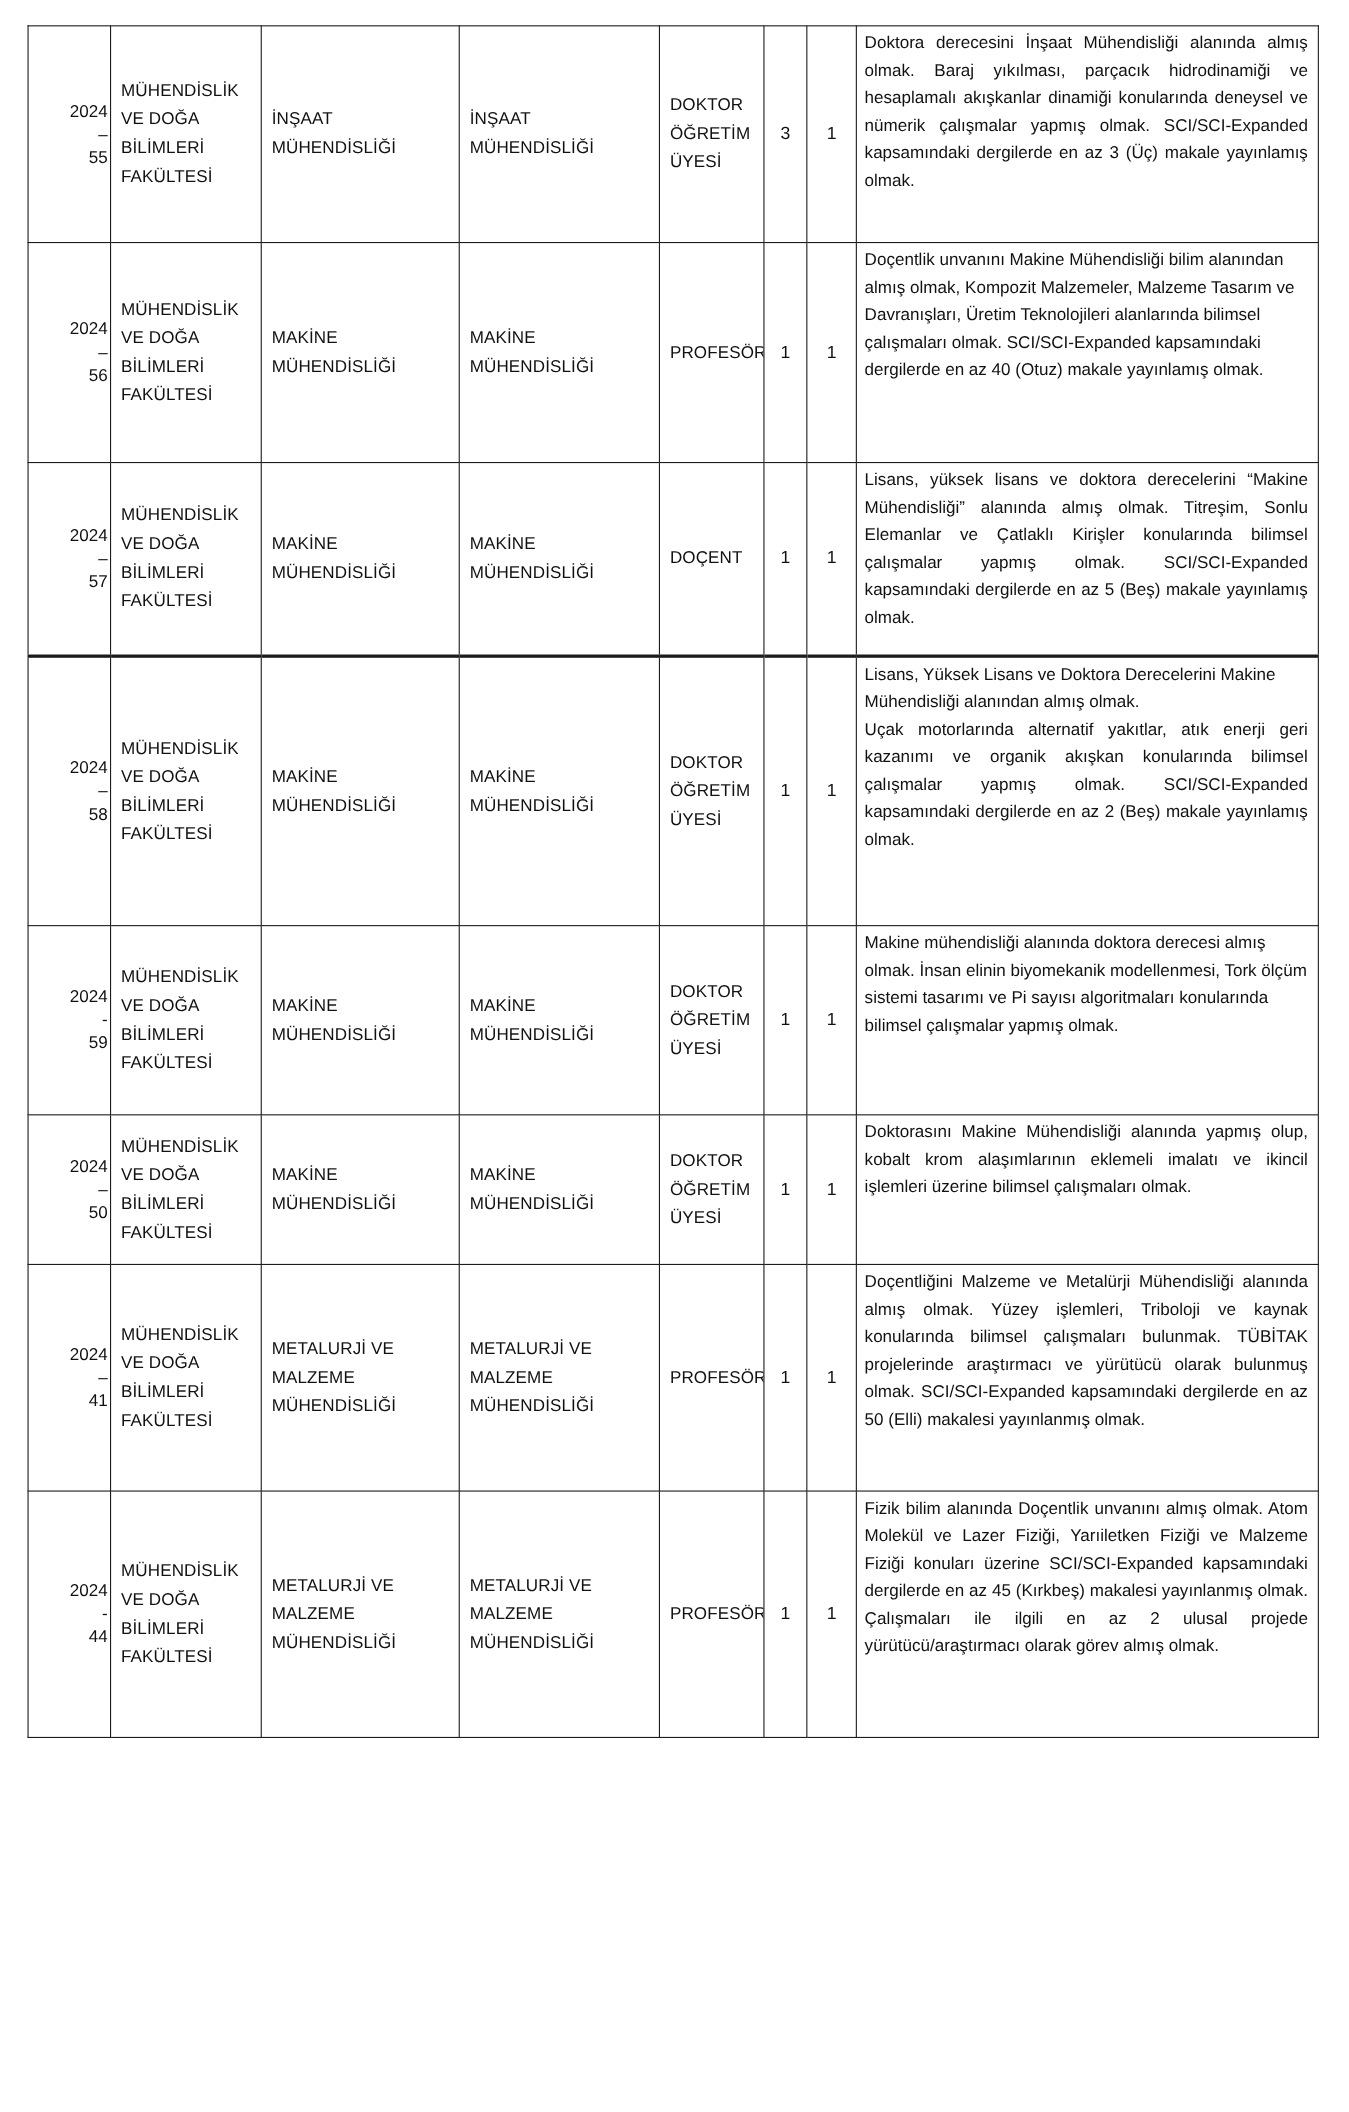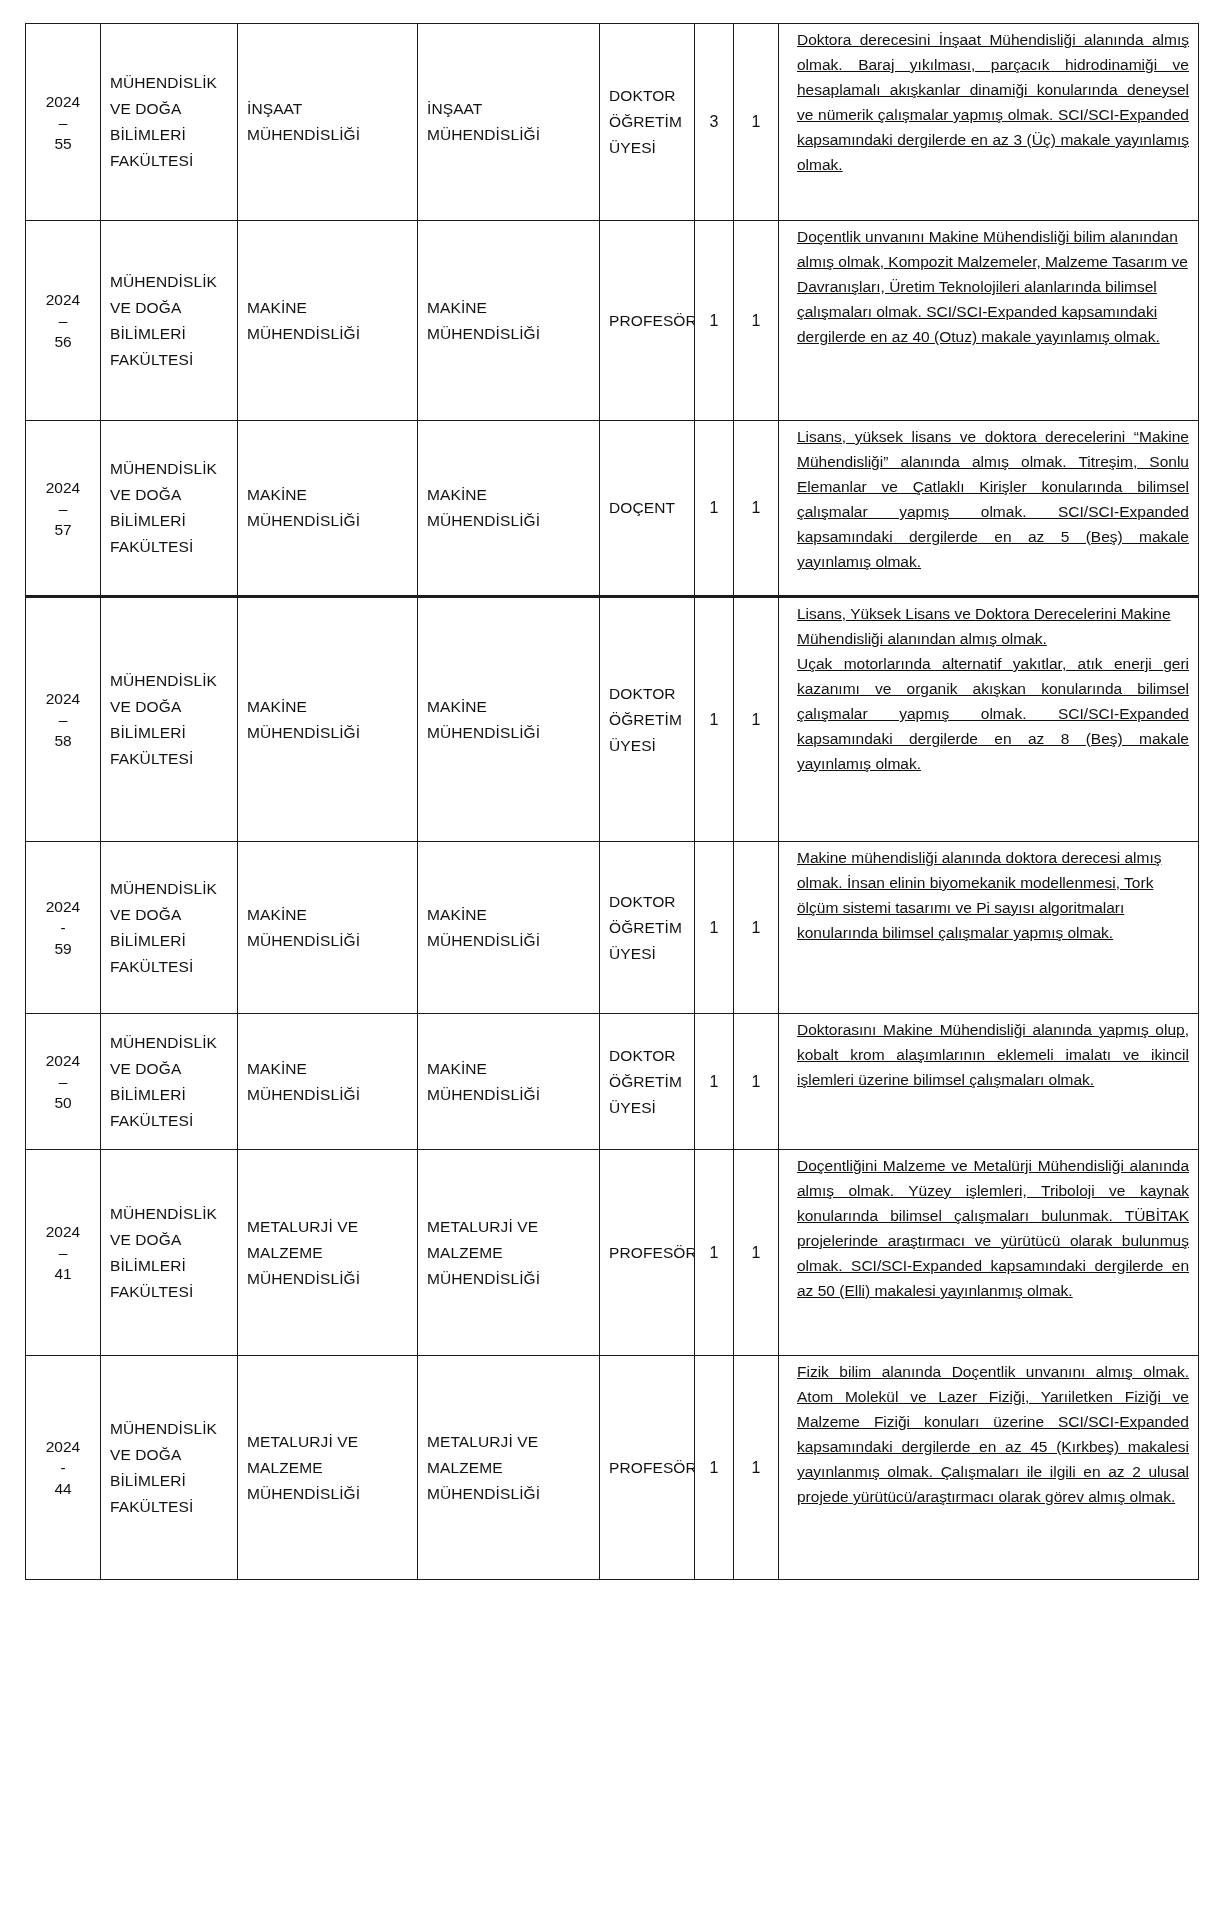--- a/index.html
+++ b/index.html
@@ -33,40 +33,39 @@
   col.c1 { width: 75px; }
   col.c2 { width: 137px; }
   col.c3 { width: 180px; }
   col.c4 { width: 182px; }
   col.c5 { width: 95px; }
   col.c6 { width: 39px; }
   col.c7 { width: 45px; }
   col.c8 { width: 420px; }
 
   td.cell-id {
-    text-align: center;
+    text-align: right;
     font-size: 15.5px;
     line-height: 21px;
     padding: 2px;
   }
   td.cell-caps {
     font-size: 15.5px;
     line-height: 26px;
     padding: 4px 6px 4px 9px;
     letter-spacing: 0.1px;
   }
   td.cell-num {
     text-align: center;
     font-size: 16px;
     padding: 2px;
   }
   td.cell-desc {
     vertical-align: top;
-    padding: 3px 9px 3px 18px;
-    text-decoration: underline;
+    padding: 3px 9px 3px 7px;
   }
   td.cell-desc p {
     margin: 0;
     font-size: 15.5px;
     line-height: 25px;
   }
   td.cell-desc p.j {
     text-align: justify;
   }
   
@@ -153,21 +152,21 @@
         <div>58</div>
       </td>
       <td class="cell-caps">MÜHENDİSLİK VE DOĞA BİLİMLERİ FAKÜLTESİ</td>
       <td class="cell-caps">MAKİNE MÜHENDİSLİĞİ</td>
       <td class="cell-caps">MAKİNE MÜHENDİSLİĞİ</td>
       <td class="cell-caps">DOKTOR ÖĞRETİM ÜYESİ</td>
       <td class="cell-num">1</td>
       <td class="cell-num">1</td>
       <td class="cell-desc">
         <p>Lisans, Yüksek Lisans ve Doktora Derecelerini Makine Mühendisliği alanından almış olmak.</p>
-        <p class="j">Uçak motorlarında alternatif yakıtlar, atık enerji geri kazanımı ve organik akışkan konularında bilimsel çalışmalar yapmış olmak. SCI/SCI-Expanded kapsamındaki dergilerde en az 8 (Beş) makale yayınlamış olmak.</p>
+        <p class="j">Uçak motorlarında alternatif yakıtlar, atık enerji geri kazanımı ve organik akışkan konularında bilimsel çalışmalar yapmış olmak. SCI/SCI-Expanded kapsamındaki dergilerde en az 2 (Beş) makale yayınlamış olmak.</p>
       </td>
     </tr>
 
     <tr class="r4">
       <td class="cell-id">
         <div>2024</div>
         <div>-</div>
         <div>59</div>
       </td>
       <td class="cell-caps">MÜHENDİSLİK VE DOĞA BİLİMLERİ FAKÜLTESİ</td>

